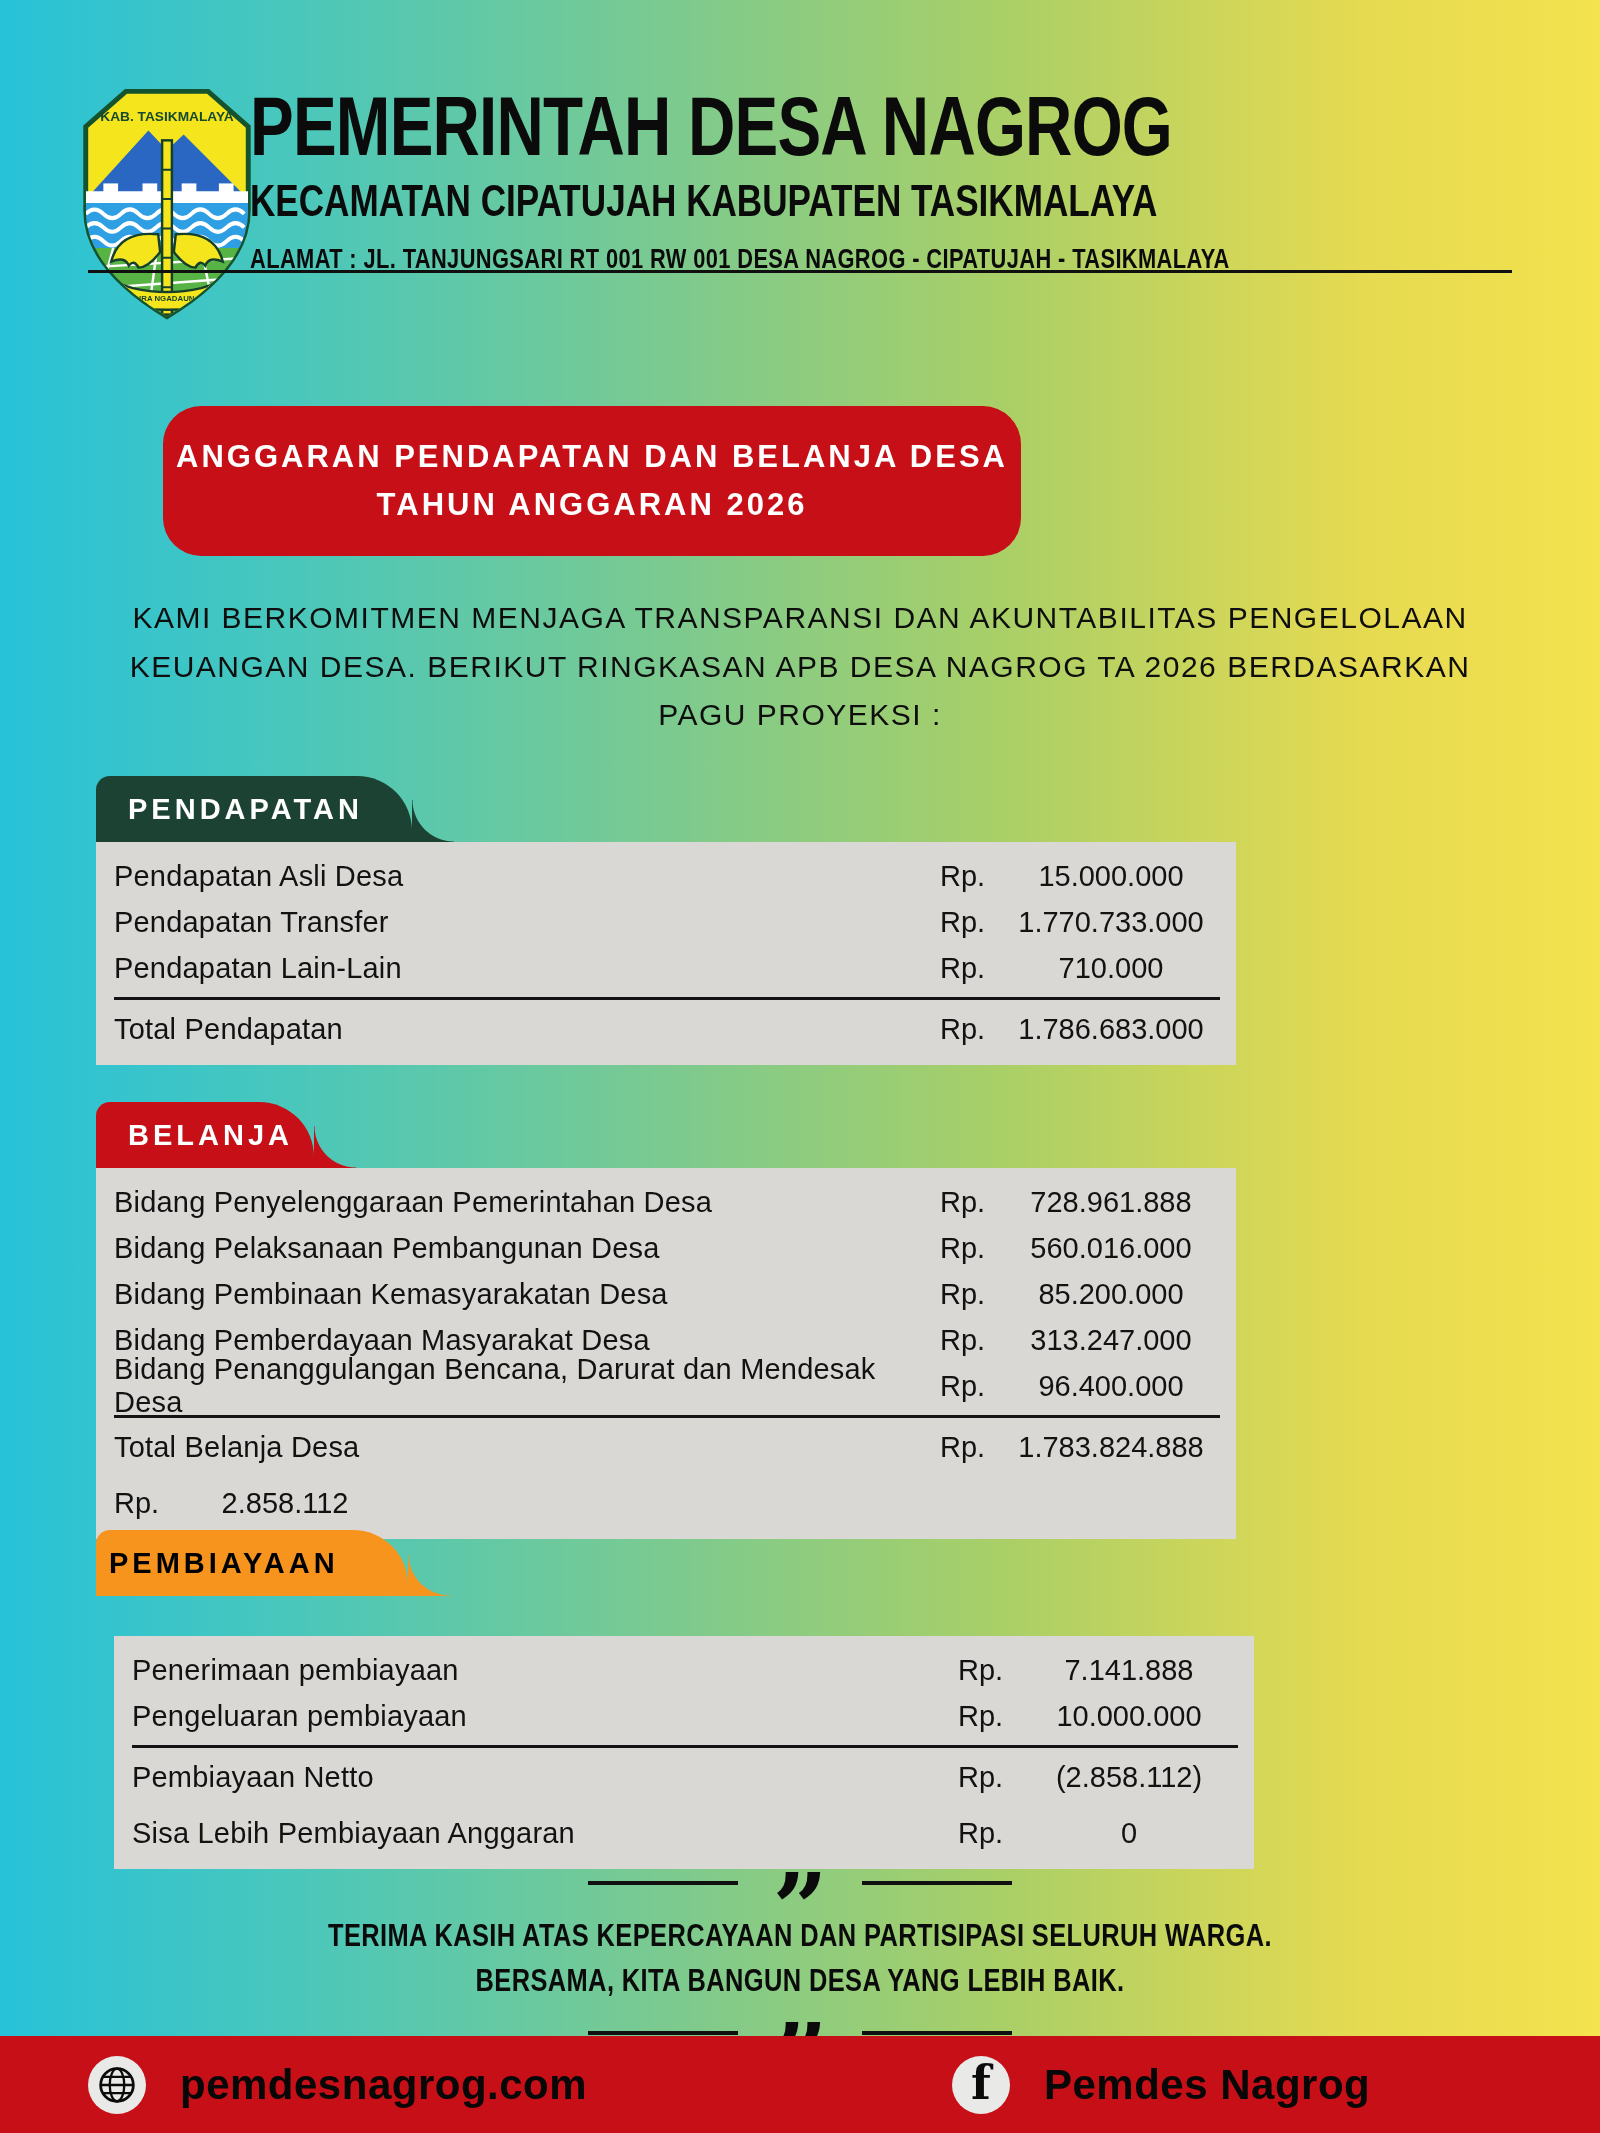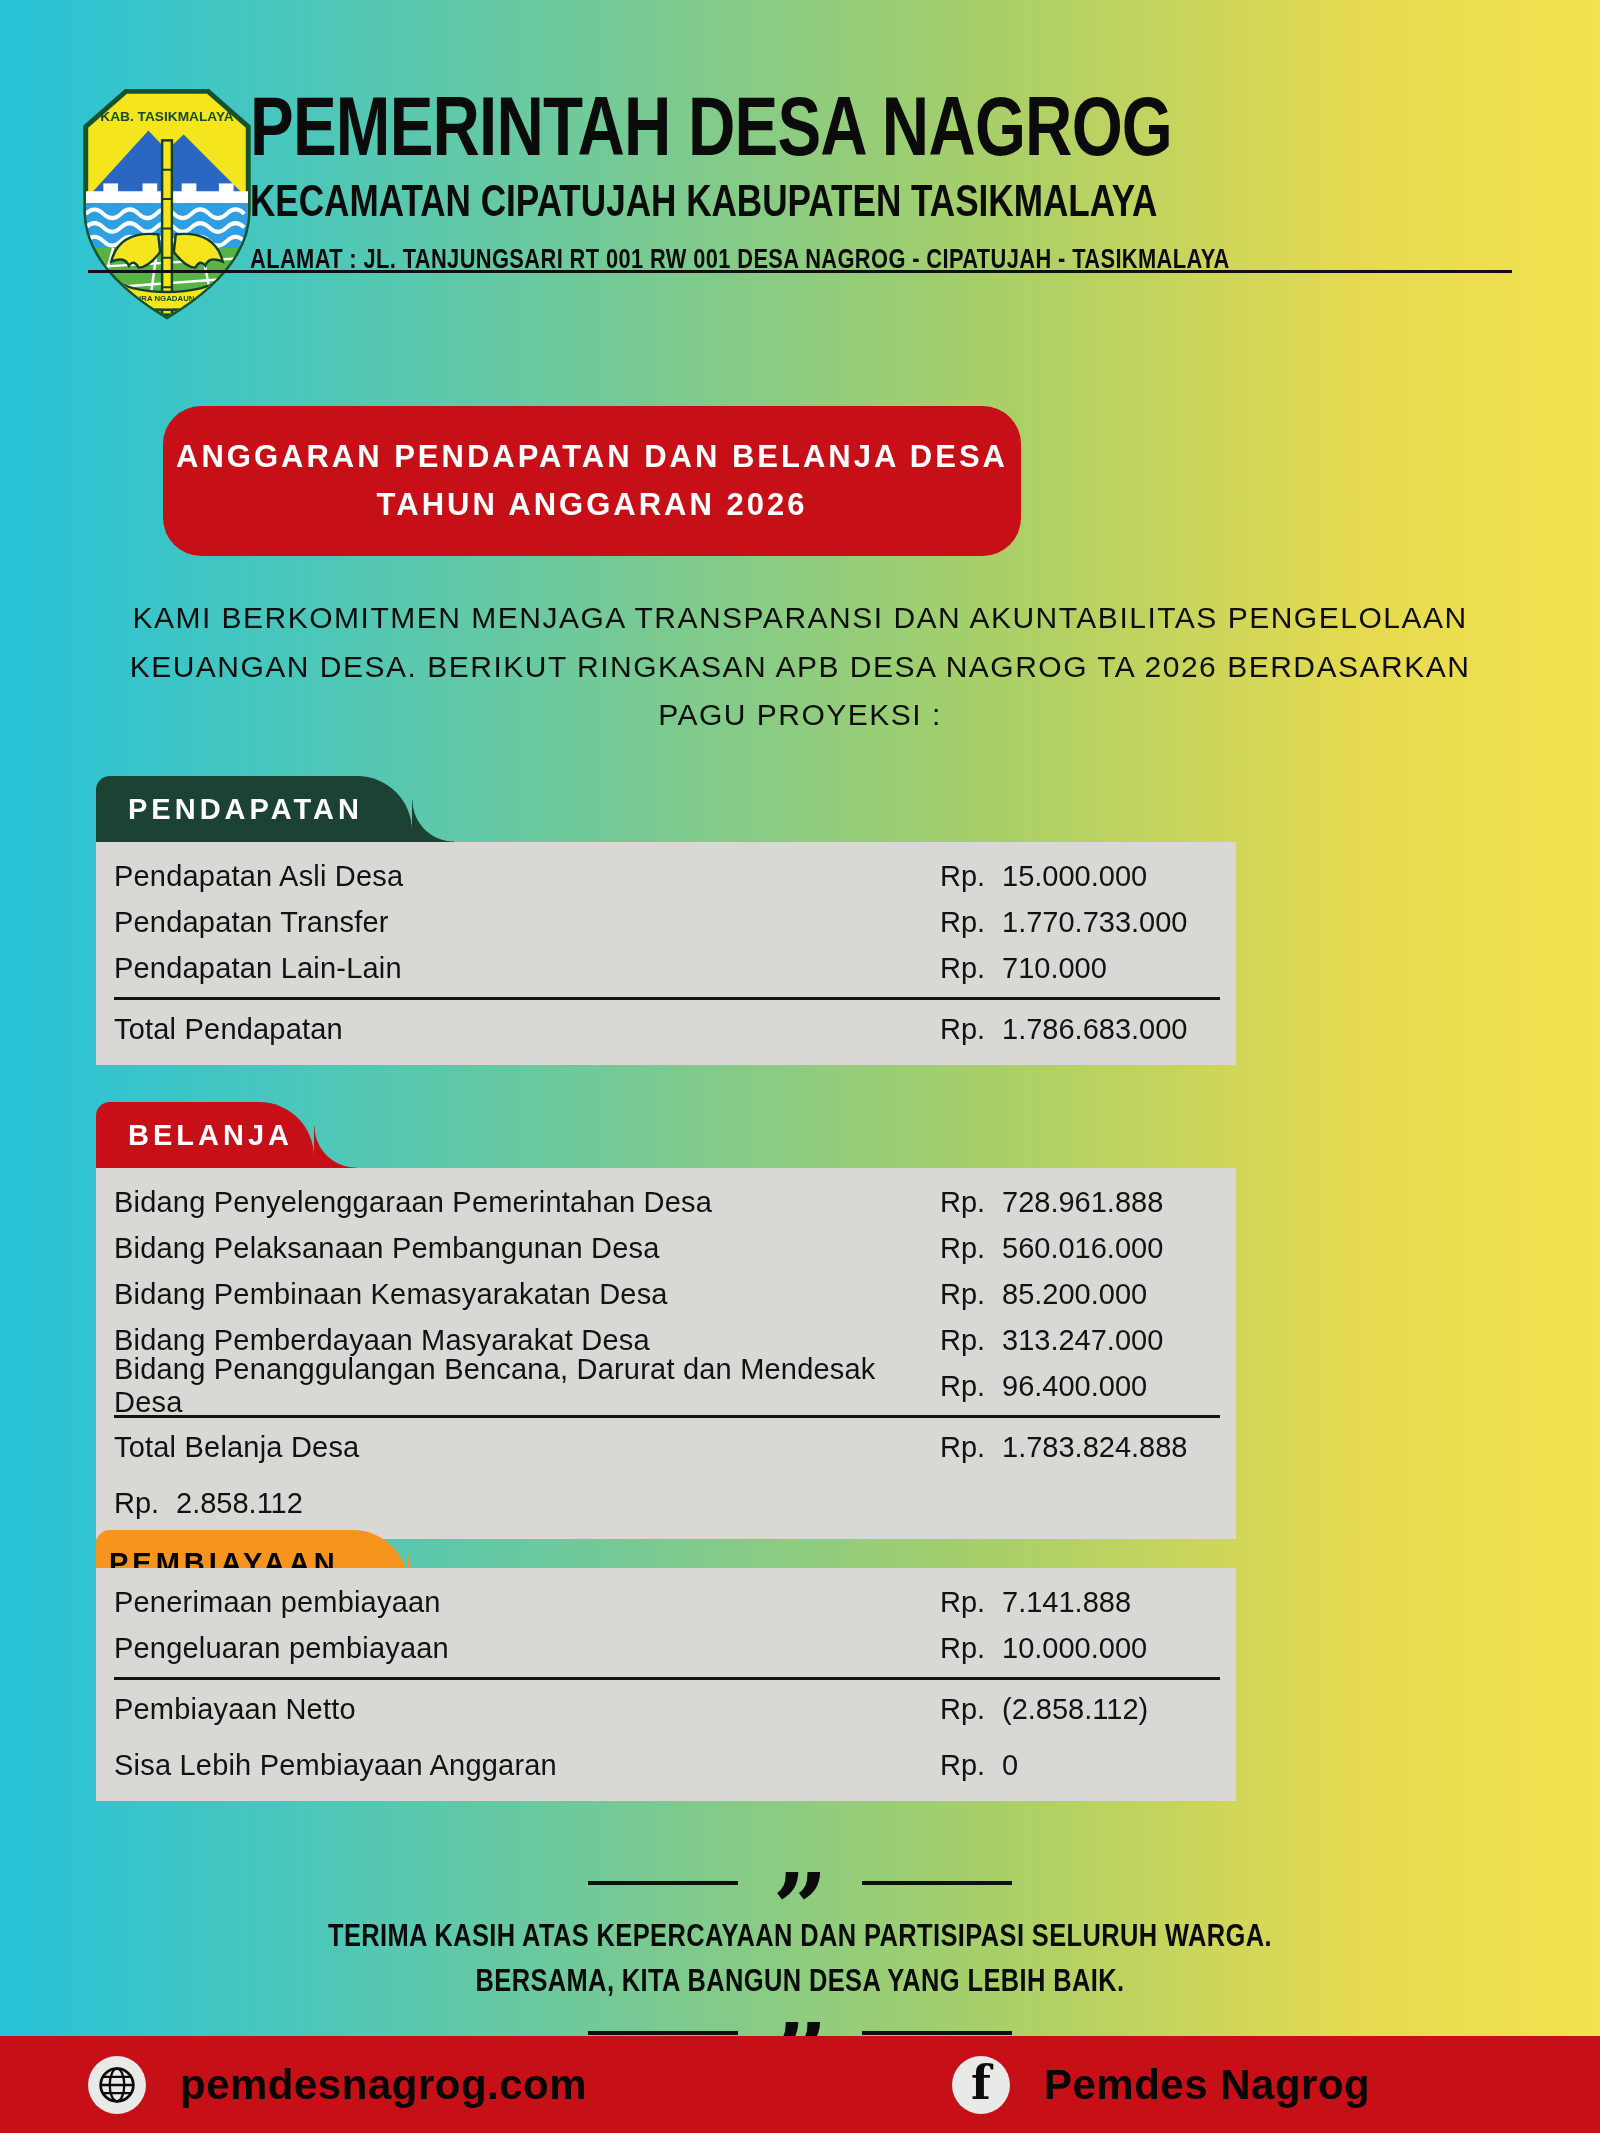--- a/index.html
+++ b/index.html
@@ -26,25 +26,25 @@
   
   .section-tab{position:absolute;height:66px;border-radius:14px 55px 0 0;display:flex;align-items:center;
     padding-left:32px;font-size:29px;font-weight:800;letter-spacing:4px;color:#fff;background:var(--c);text-align:center;}
   .section-tab::after{content:"";position:absolute;right:-42px;bottom:0;width:42px;height:42px;
     background:radial-gradient(42px at 100% 0,transparent 41px,var(--c) 42px);}
   .tab-pendapatan{left:96px;top:776px;width:316px;--c:#1B4233;}
   .tab-belanja{left:96px;top:1102px;width:218px;--c:#C60F17;}
   .tab-pembiayaan{left:96px;top:1530px;width:312px;--c:#F7941E;color:#000000;padding-left:13px;}
   
   .budget-table{position:absolute;left:96px;width:1140px;background:#D9D8D5;padding:11px 16px 13px 18px;}
-  .t-pendapatan{top:842px;} .t-belanja{top:1168px;} .t-pembiayaan{top:1568px;}
+  .t-pendapatan{top:842px;} .t-belanja{top:1168px;} .t-pembiayaan{top:1636px;margin-left:18px;}
   .row{display:flex;align-items:center;height:46px;font-size:29px;color:#121212;}
   .row .lbl{flex:1 1 auto;letter-spacing:.2px;}
   .row .rp{flex:0 0 62px;}
-  .row .val{flex:0 0 218px;text-align:left;}
+  .row .val{flex:0 0 218px;text-align:center;}
   .hr{height:3px;background:#131313;margin:6px 0;}
   .mt{margin-top:10px;}
   
   .quote{position:absolute;left:0;top:1860px;width:1600px;text-align:center;color:#0b0b0b;}
   .q-decor{display:flex;justify-content:center;align-items:center;gap:34px;height:46px;}
   .q-line{width:150px;height:4px;background:#101010;}
   .q-mark{font-family:"DejaVu Serif",serif;font-size:96px;font-weight:700;line-height:0;display:inline-block;
     position:relative;top:26px;}
   .q-text{font-size:31px;font-weight:700;letter-spacing:.5px;line-height:1.45;transform:scaleX(.82);margin:8px 0 6px;}
   

